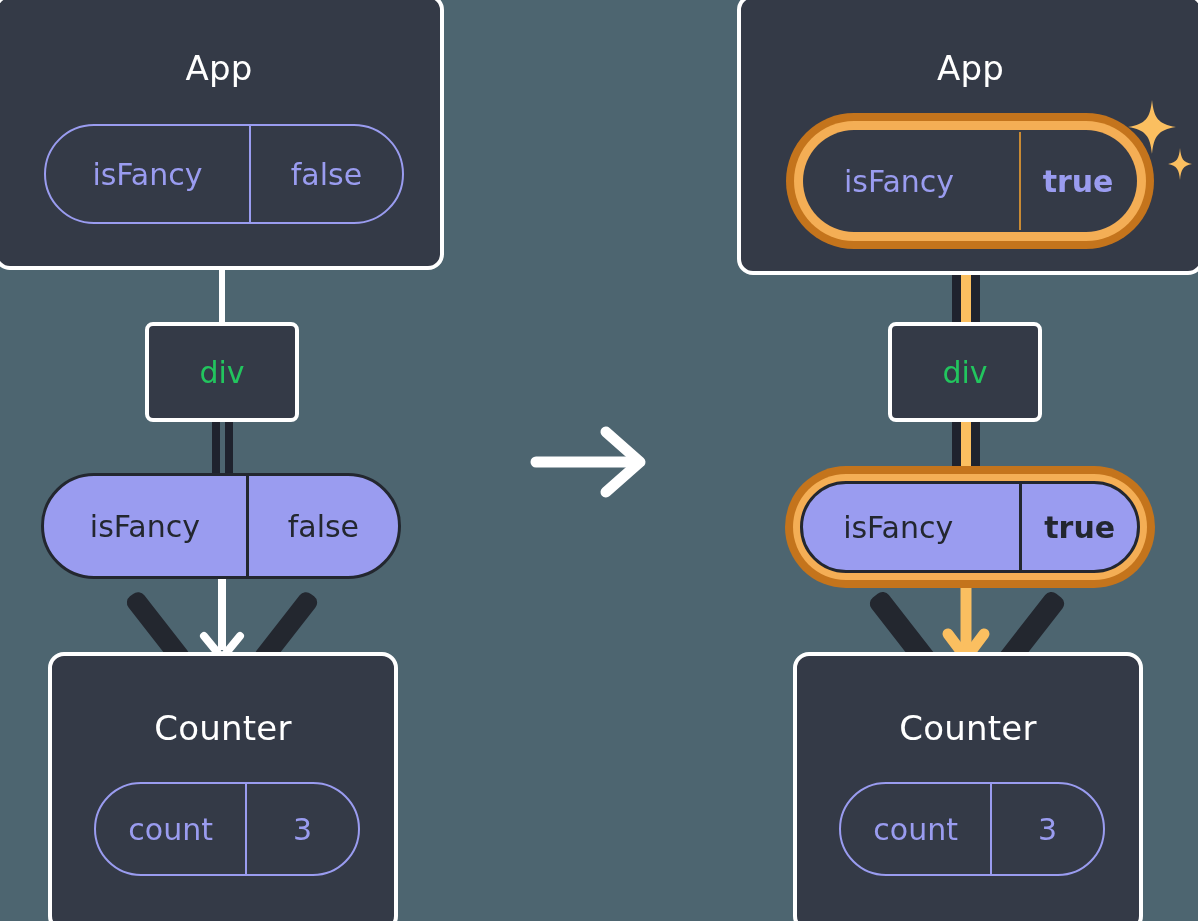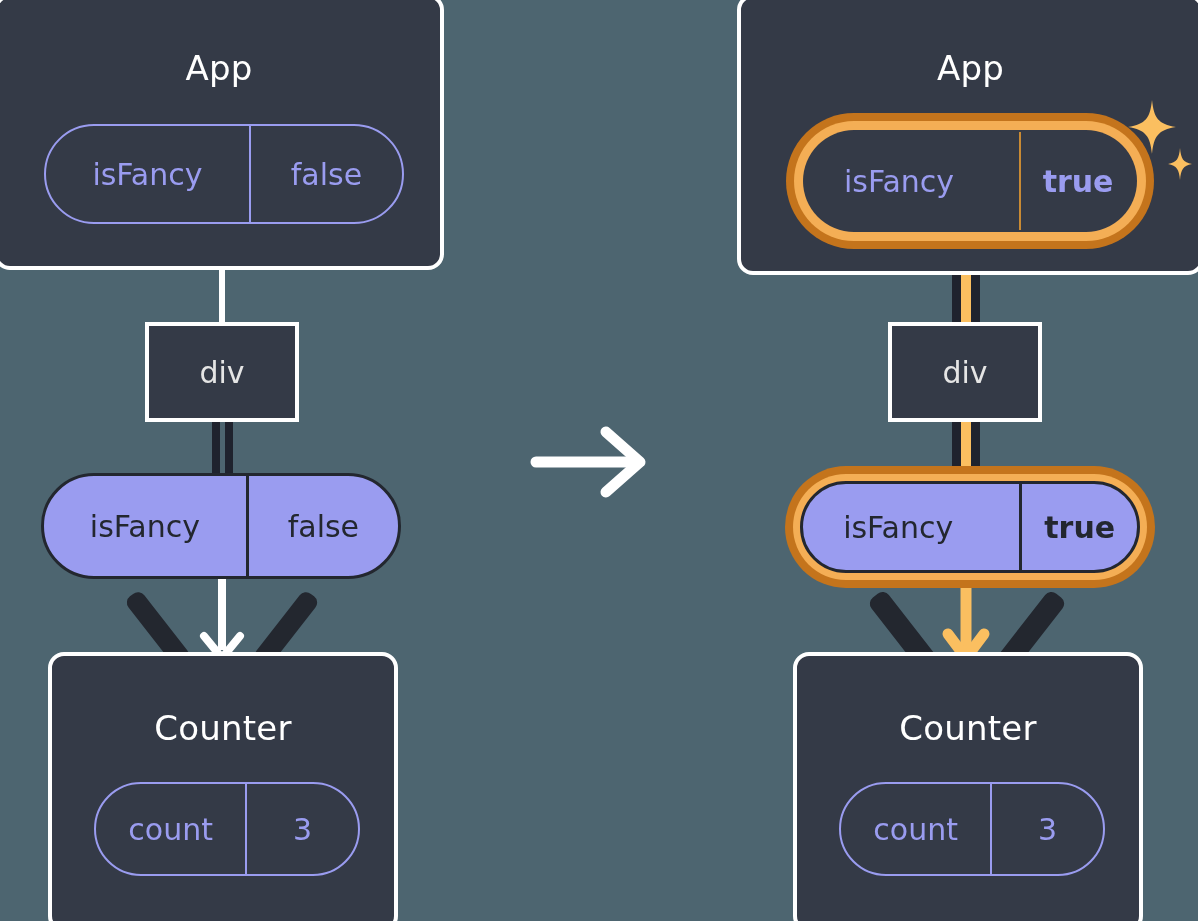--- a/index.html
+++ b/index.html
@@ -35,26 +35,26 @@
     text-align: center;
     color: #FFFFFF;
     font-size: 34px;
     font-weight: 400;
     letter-spacing: 0.2px;
   }
   .div-box {
     position: absolute;
     background: #343A47;
     border: 4px solid #FFFFFF;
-    border-radius: 0;
+    border-radius: 8px;
     box-sizing: border-box;
     display: flex;
     align-items: center;
     justify-content: center;
-    color: #e5e5e5;
+    color: #22c55e;
     font-size: 30px;
   }
   .div-label { position: relative; z-index: 3; }
 
   
   .pill {
     position: absolute;
     box-sizing: border-box;
     display: flex;
     align-items: stretch;

